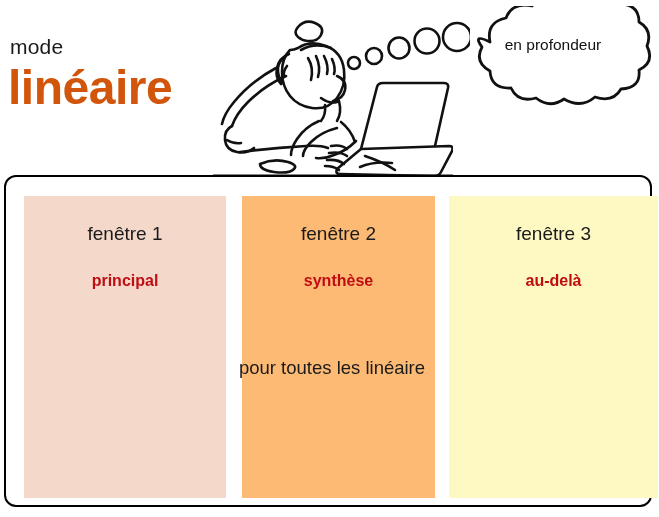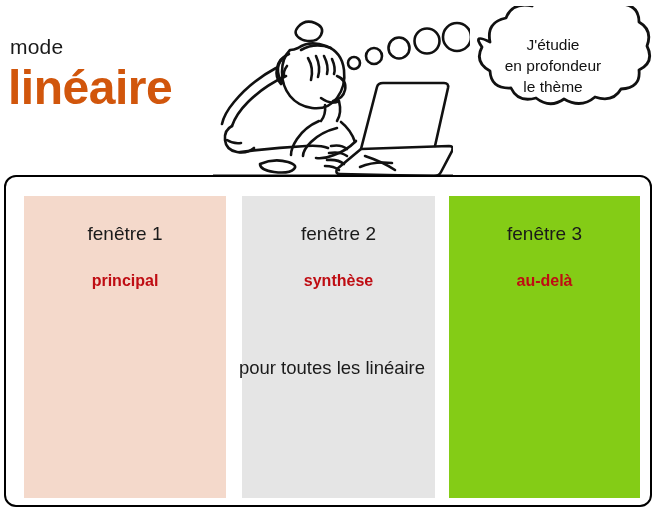--- a/index.html
+++ b/index.html
@@ -106,22 +106,22 @@
     width: 616px;
     height: 336px;
   }
 
   .panel {
     position: absolute;
     top: 0;
     height: 302px;
   }
   .panel-1 { left: 0px;   width: 202px; background: #f4d9cb; }
-  .panel-2 { left: 218px; width: 193px; background: #e5e5e5; }
-  .panel-3 { left: 425px; width: 191px; background: #84cc16; }
+  .panel-2 { left: 218px; width: 193px; background: #fdba74; }
+  .panel-3 { left: 425px; width: 191px; background: #fef9c3; padding-left: 18px; }
 
   .panel-head {
     position: absolute;
     left: 0;
     width: 100%;
     text-align: center;
   }
   .panel-window-label {
     top: 26px;
     font-size: 19px;
@@ -237,23 +237,21 @@
                q2 18 -18 19
                q-8 14 -26 8
                q-14 12 -31 2
                q-14 10 -28 -1
                q-18 5 -25 -10
                q-20 1 -21 -17
                q-16 -9 -8 -24
                q-10 -14 8 -5 z"></path>
     </svg>
     <div id="cloud-text">
-      <div>J'étudie</div>
       <div>en profondeur</div>
-      <div>le thème</div>
     </div>
   </div>
 
 </div>
 
 <div id="main-box">
 
   <div id="panels">
 
     <div class="panel panel-1">

